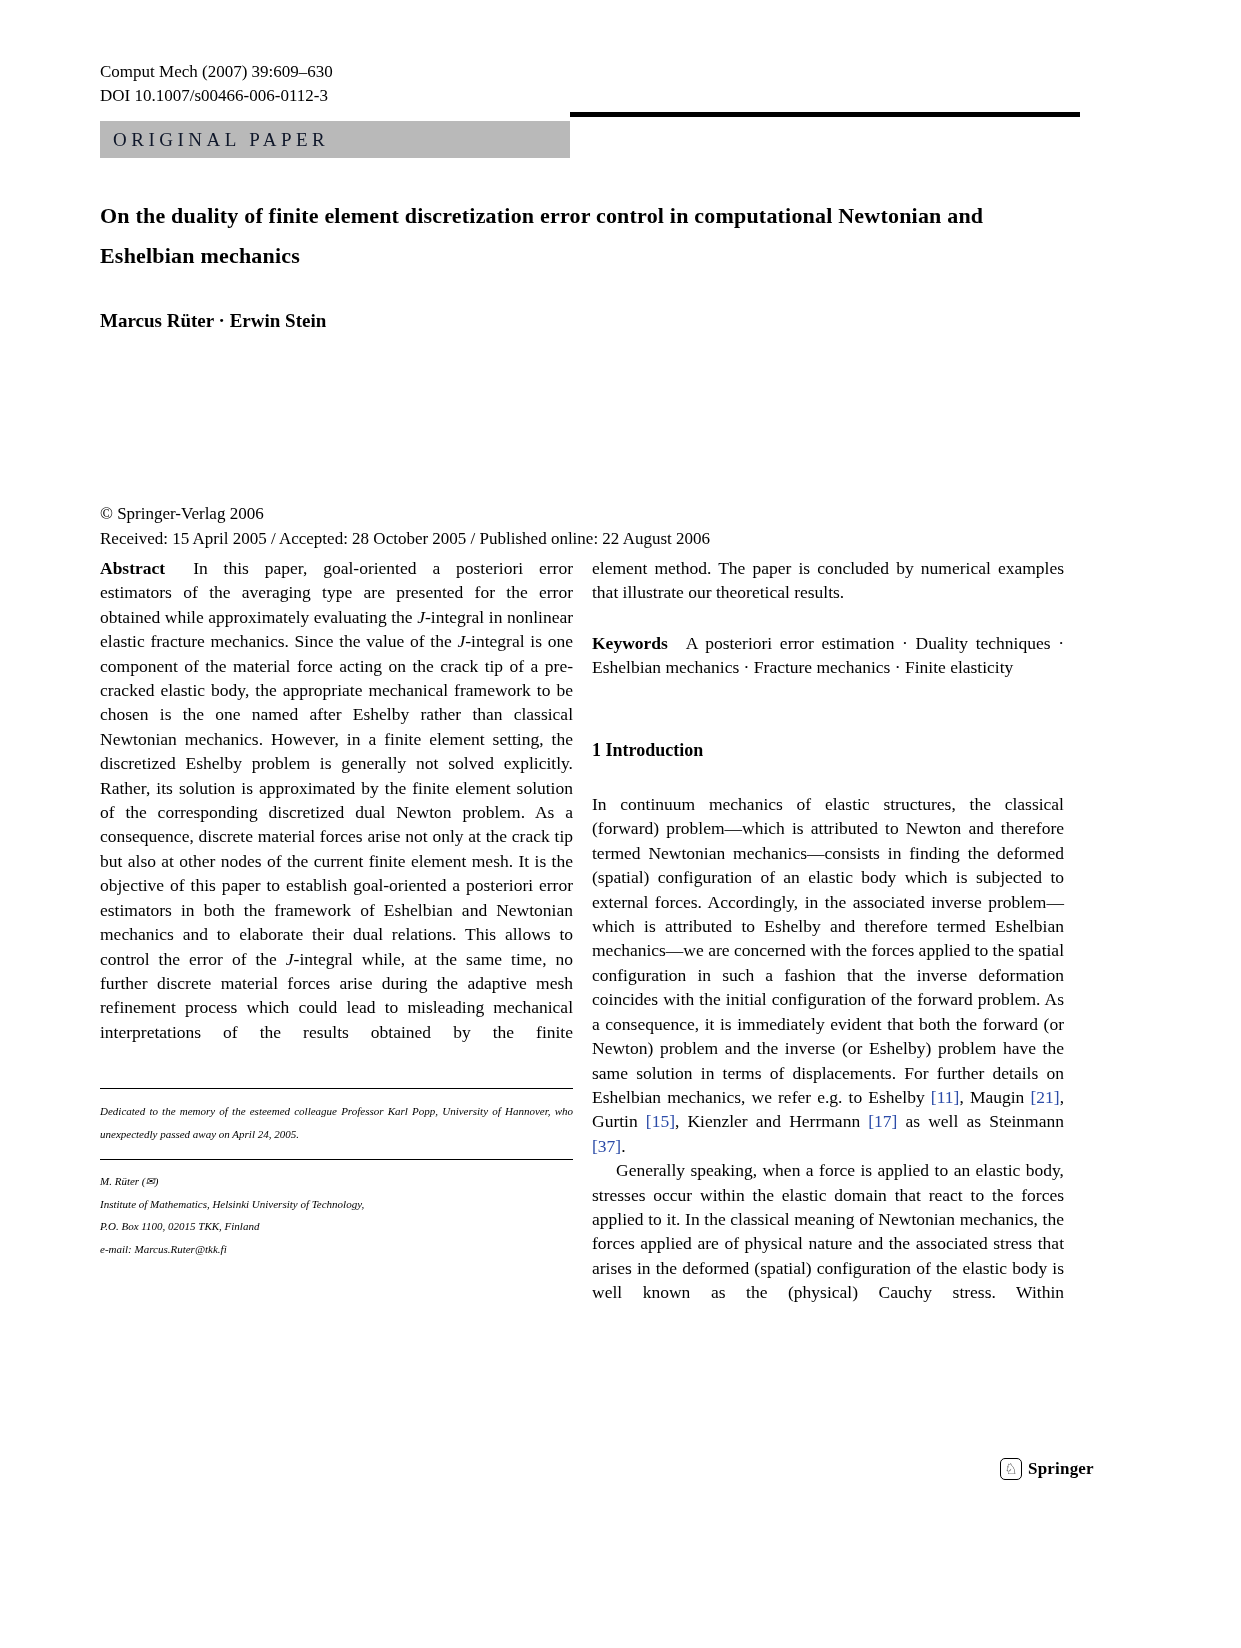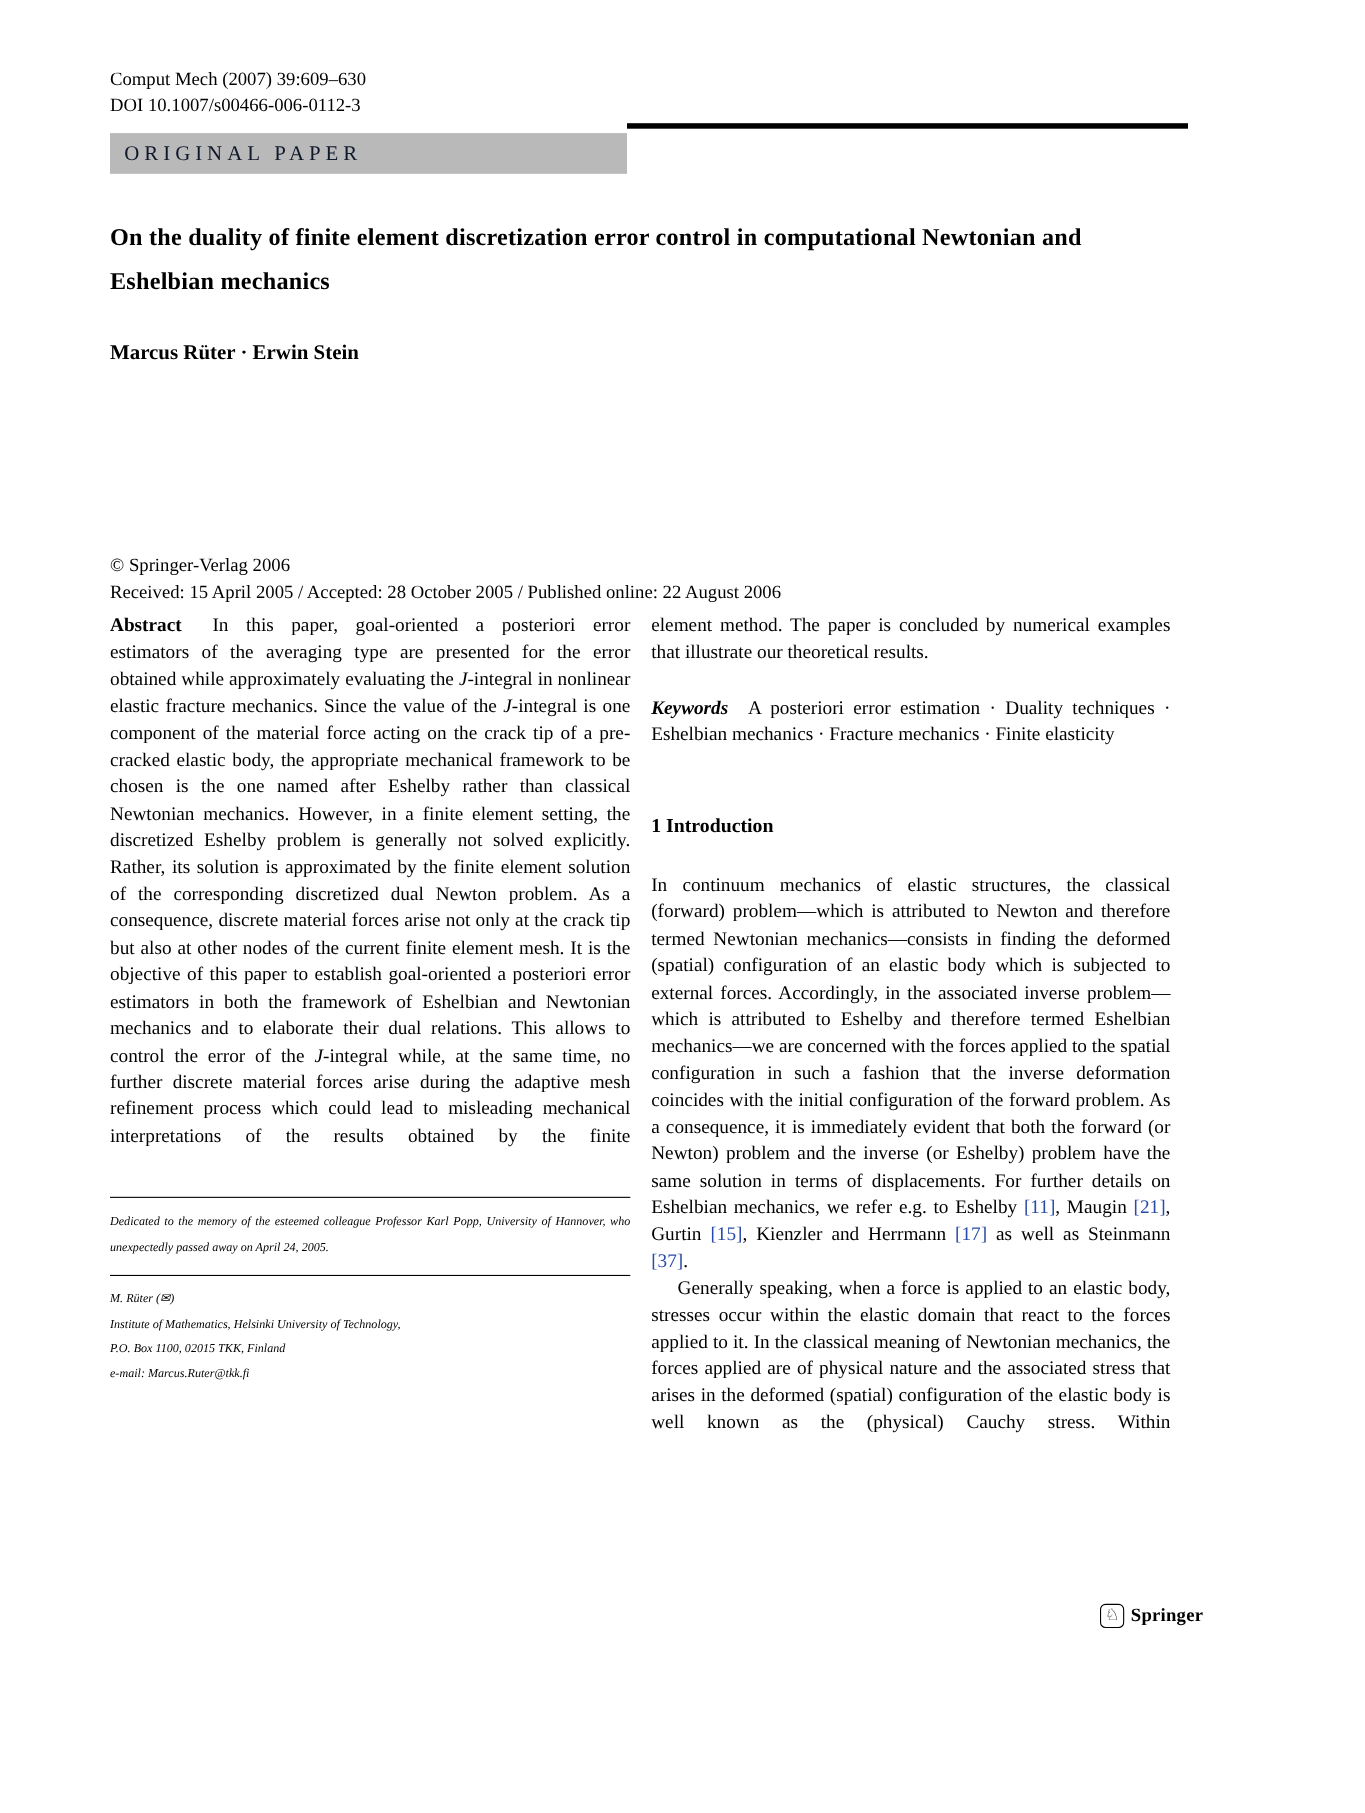--- a/index.html
+++ b/index.html
@@ -39,21 +39,21 @@
   .col { font-size: 17.5px; line-height: 24.4px; text-align: justify; }
   .col-left  { left: 100px; top: 556px; width: 473px; }
   .col-right { left: 592px; top: 556px; width: 472px; }
 
   .cont { text-align-last: justify; }   
   .abstract-label { font-weight: bold; margin-right: 28px; margin-top: 36px; }
   .it  { font-style: italic; }
   .ref { color: var(--ref-color, #2b4ba8); }
 
   .keywords-block { margin-top: 26px; }
-  .keywords-label { font-weight: bold; margin-right: 18px; font-style: italic; }
+  .keywords-label { font-weight: bold; margin-right: 18px; }
 
   .section-heading { margin-top: 58px; font-weight: bold; font-size: 18px; }
   .intro-p1 { margin-top: 30px; }
   .intro-p2 { text-indent: 24px; }
 
   
   .footnotes {
     left: 100px; top: 1088px; width: 473px;
     font-size: 11px; line-height: 22.5px; text-align: justify; font-style: italic;
   }

